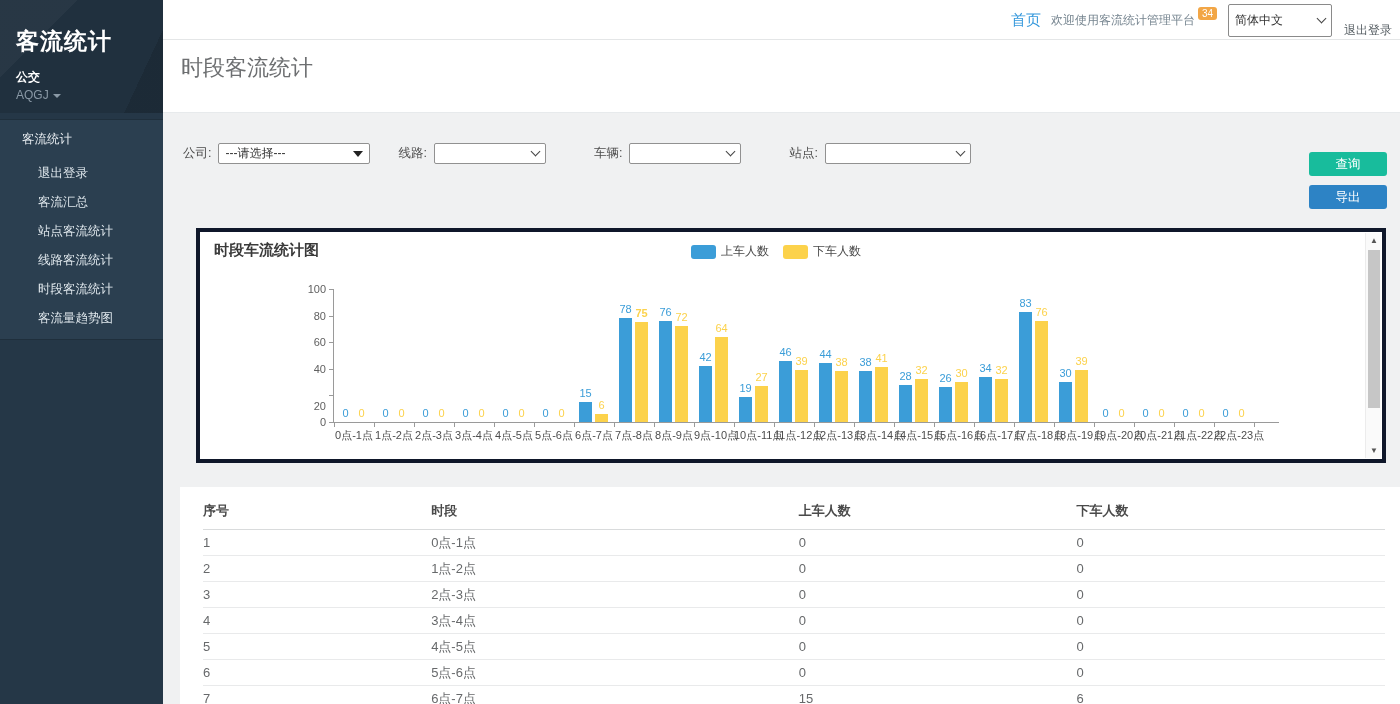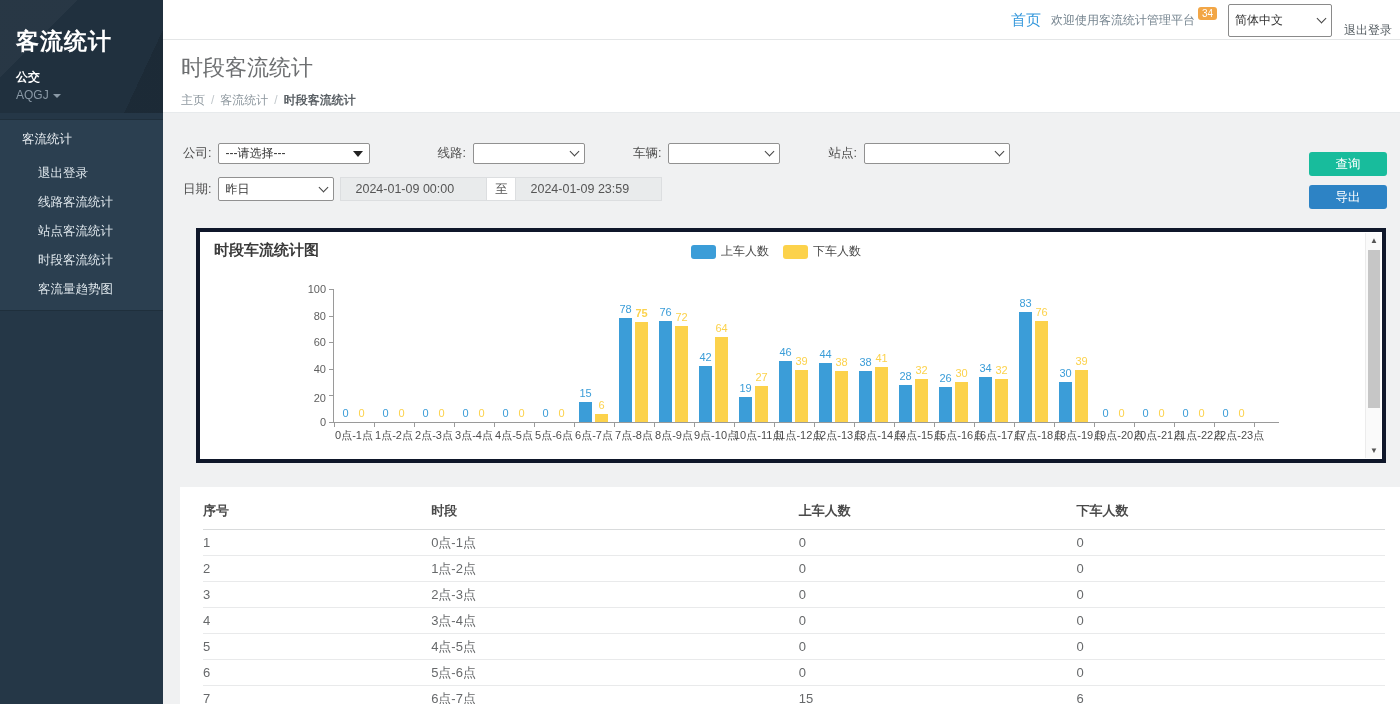--- a/index.html
+++ b/index.html
@@ -44,21 +44,21 @@
   .breadcrumb .sep { margin:0 6px; color:#c2c8cc; }
 
   #content { position:relative; height:590px; background:#f0f1f2; }
 
   
   #filter-area { position:relative; padding:30px 0 0 20px; height:100px; }
   .filter-row { display:flex; align-items:center; margin-bottom:13px; }
   .f-label { font-size:12.5px; color:#4d4d4d; margin-right:7px; }
   .sel { background:#fff; border:1px solid #919191; border-radius:2px; height:21px; display:flex;
     align-items:center; justify-content:space-between; padding:0 6px; font-size:12px; color:#333; cursor:pointer; }
-  .sel.company { width:152px; margin-right:67px; }
+  .sel.company { width:152px; margin-right:28px; }
   .sel.line { width:112px; margin-right:48px; }
   .sel.vehicle { width:112px; margin-right:48px; }
   .sel.station { width:146px; }
   .tri { width:0; height:0; border-left:5px solid transparent; border-right:5px solid transparent;
     border-top:6px solid #222; }
   .chev { width:7px; height:7px; border-right:1.5px solid #444; border-bottom:1.5px solid #444;
     transform:rotate(45deg); margin-top:-4px; }
   .sel.preset { width:116px; height:24px; margin-right:6px; }
   .date-box { height:24px; background:#e9ebec; border:1px solid #dcdee0; font-size:12.5px; color:#555;
     display:flex; align-items:center; padding:0 14px; width:147px; }
@@ -115,22 +115,23 @@
       <div class="brand-title">客流统计</div>
       <div class="brand-org">公交</div>
       <div class="brand-code">
         <span>AQGJ</span><span class="caret-down"></span>
       </div>
     </div>
     <div id="menu">
         <div class="side-group expanded">
           <div class="side-group-header">客流统计</div>
           <div class="side-sub-item">退出登录</div>
+          <div class="side-sub-item">客流汇总</div>
+          <div class="side-sub-item">站点客流统计</div>
           <div class="side-sub-item">线路客流统计</div>
-          <div class="side-sub-item">站点客流统计</div>
           <div class="side-sub-item">时段客流统计</div>
           <div class="side-sub-item">客流量趋势图</div>
         </div>
       </div>
   </div>
 
   <div id="main">
 
     <div id="topbar">
       <div class="topbar-right">
@@ -141,21 +142,20 @@
         <span class="lang-select">
           <span>简体中文</span>
           <span class="chev"></span>
         </span>
         <span class="logout-link">退出登录</span>
       </div>
     </div>
 
     <div id="title-band">
       <div class="page-title">时段客流统计</div>
-      <div class="breadcrumb"><span class="crumb">主页</span><span class="sep">/</span><span class="crumb">客流统计</span><span class="sep">/</span><span class="crumb last">时段客流统计</span></div>
     </div>
 
     <div id="content">
 
       <div id="filter-area">
         <div class="filter-row">
           <span class="f-label">公司:</span>
           <span class="sel company">
             <span>---请选择---</span>
             <span class="tri"></span>
@@ -169,30 +169,20 @@
           <span class="sel vehicle">
             <span></span>
             <span class="chev"></span>
           </span>
           <span class="f-label">站点:</span>
           <span class="sel station">
             <span></span>
             <span class="chev"></span>
           </span>
         </div>
-        <div class="filter-row">
-          <span class="f-label">日期:</span>
-          <span class="sel preset">
-            <span>昨日</span>
-            <span class="chev"></span>
-          </span>
-          <span class="date-box">2024-01-09 00:00</span>
-          <span class="to-cell">至</span>
-          <span class="date-box">2024-01-09 23:59</span>
-        </div>
         <div class="btn-col">
           <button class="btn query">查询</button>
           <button class="btn export">导出</button>
         </div>
       </div>
 
       <div id="chart-card">
         <div class="chart-title">时段车流统计图</div>
         <div class="legend">
             <span class="legend-item">
@@ -202,21 +192,21 @@
             <span class="legend-item">
               <span class="legend-swatch" style="background: rgb(252, 210, 75);"></span>
               <span>下车人数</span>
             </span>
           </div>
         <div id="plot">
           <div class="y-axis-line"></div>
           <div class="x-axis-line"></div>
         <div class="ytick" style="top: 127px;">0</div>
             <div class="ytick-mark" style="top: 133px;"></div>
-            <div class="ytick" style="top: 103px;">20</div>
+            <div class="ytick" style="top: 111px;">20</div>
             <div class="ytick-mark" style="top: 106.4px;"></div>
             <div class="ytick" style="top: 73.8px;">40</div>
             <div class="ytick-mark" style="top: 79.8px;"></div>
             <div class="ytick" style="top: 47.2px;">60</div>
             <div class="ytick-mark" style="top: 53.2px;"></div>
             <div class="ytick" style="top: 20.6px;">80</div>
             <div class="ytick-mark" style="top: 26.6px;"></div>
             <div class="ytick" style="top: -6px;">100</div>
             <div class="ytick-mark" style="top: 0px;"></div>
             <div class="bar-label" style="left: -3.5px; top: 118px; color: rgb(59, 157, 216);">0</div>

